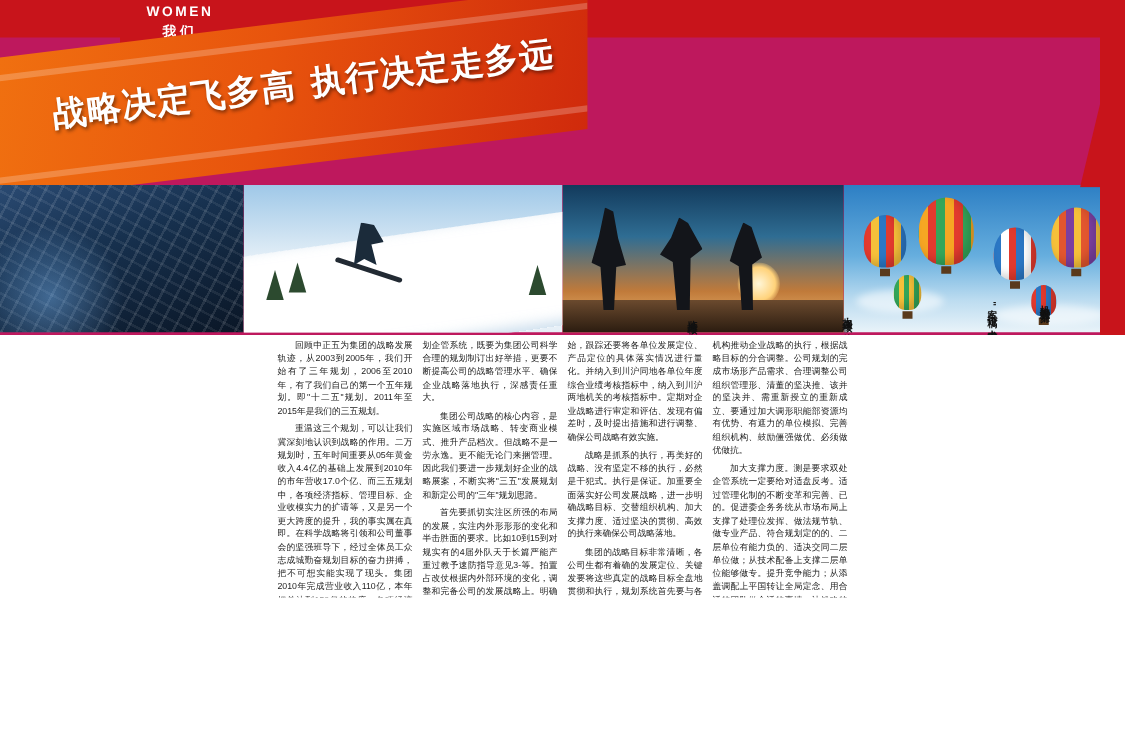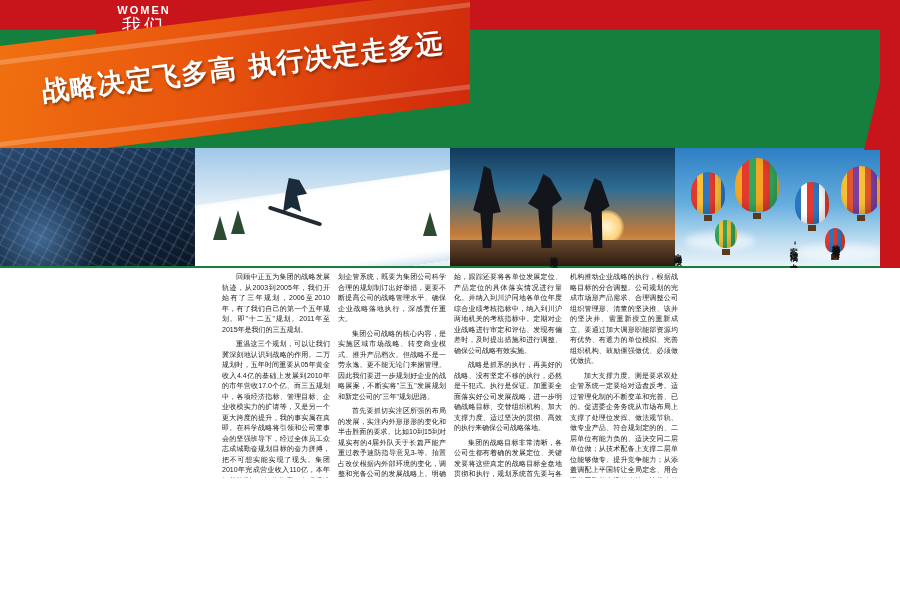--- a/index.html
+++ b/index.html
@@ -5,21 +5,21 @@
   html, body {
     margin: 0;
     padding: 0;
     background: #ffffff;
   }
   #page {
     position: relative;
     width: 900px;
     height: 488px;
     overflow: hidden;
-    background: #15803d;
+    background: #be185d;
     font-family: "Liberation Sans", sans-serif;
   }
 
   
   .top-red-bar {
     position: absolute;
     left: 0; top: 0;
     width: 900px; height: 30px;
     background: #c8141b;
   }
@@ -34,22 +34,22 @@
     box-sizing: border-box;
     padding-top: 4px;
   }
   .logo-badge .en {
     font-size: 11px;
     letter-spacing: 2px;
     font-weight: bold;
     line-height: 13px;
   }
   .logo-badge .cn {
-    font-size: 19px;
-    font-weight: normal;
+    font-size: 11px;
+    font-weight: bold;
     letter-spacing: 3px;
     line-height: 18px;
   }
 
   
   .headline-band {
     position: absolute;
     left: 0; top: 46px;
     width: 470px; height: 115px;
     background: linear-gradient(100deg, #f07010 0%, #e8540d 45%, #d02a0c 100%);

